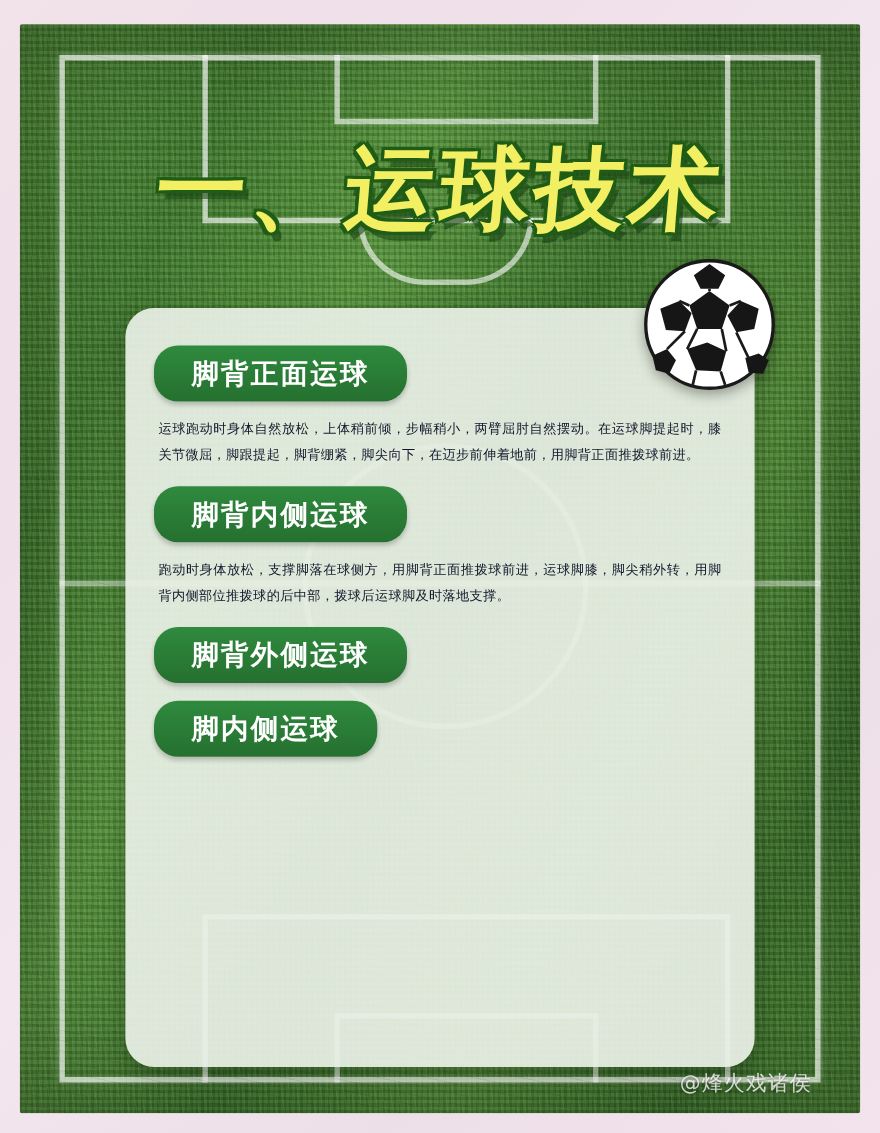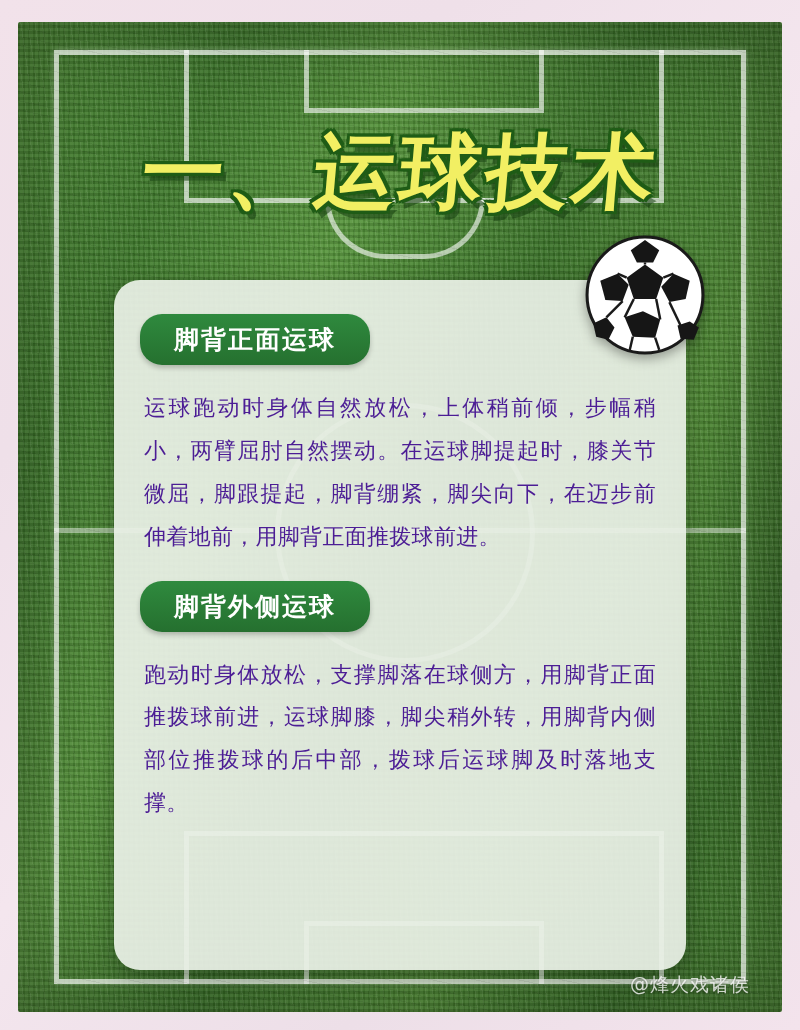--- a/index.html
+++ b/index.html
@@ -191,33 +191,33 @@
     font-family: "DejaVu Sans", "Liberation Sans", sans-serif;
     font-size: 25px;
     font-weight: bold;
     letter-spacing: 2px;
     padding: 9px 34px;
     border-radius: 22px;
     box-shadow: 0 3px 5px rgba(0,0,0,0.22);
   }
   .body-text {
     font-family: "DejaVu Sans", "Liberation Sans", sans-serif;
-    font-size: 22px;
+    font-size: 12px;
     line-height: 1.95;
-    color: #4c1d95;
+    color: #0f172a;
     text-align: justify;
     padding: 0 4px;
     letter-spacing: 0.3px;
   }
   .section + .section { margin-top: 16px; }
 
   
   .watermark {
     position: absolute;
-    right: 32px;
+    right: 44px;
     bottom: 14px;
     z-index: 20;
     color: rgba(255,255,255,0.78);
     font-family: "DejaVu Sans", "Liberation Sans", sans-serif;
     font-size: 19px;
     letter-spacing: 1px;
     text-shadow: 0 1px 3px rgba(0,0,0,0.4);
     display: flex;
     gap: 3px;
   }
@@ -269,28 +269,37 @@
 
       <div class="section">
         <div class="pill-row">
           <span class="pill">脚背正面运球</span>
         </div>
         <p class="body-text">运球跑动时身体自然放松，上体稍前倾，步幅稍小，两臂屈肘自然摆动。在运球脚提起时，膝关节微屈，脚跟提起，脚背绷紧，脚尖向下，在迈步前伸着地前，用脚背正面推拨球前进。</p>
       </div>
 
       <div class="section">
         <div class="pill-row">
-          <span class="pill">脚背外侧运球</span>
+          <span class="pill">脚背内侧运球</span>
         </div>
         <p class="body-text">跑动时身体放松，支撑脚落在球侧方，用脚背正面推拨球前进，运球脚膝，脚尖稍外转，用脚背内侧部位推拨球的后中部，拨球后运球脚及时落地支撑。</p>
       </div>
 
       <div class="section">
+        <div class="pill-row">
+          <span class="pill">脚背外侧运球</span>
+        </div>
       </div>
 
+      <div class="section">
+        <div class="pill-row">
+          <span class="pill">脚内侧运球</span>
+        </div>
+
+      </div>
 
     </div>
 
     <div class="watermark">
       <span>@烽火戏诸侯</span>
     </div>
 
   </div>
 </div>
 

